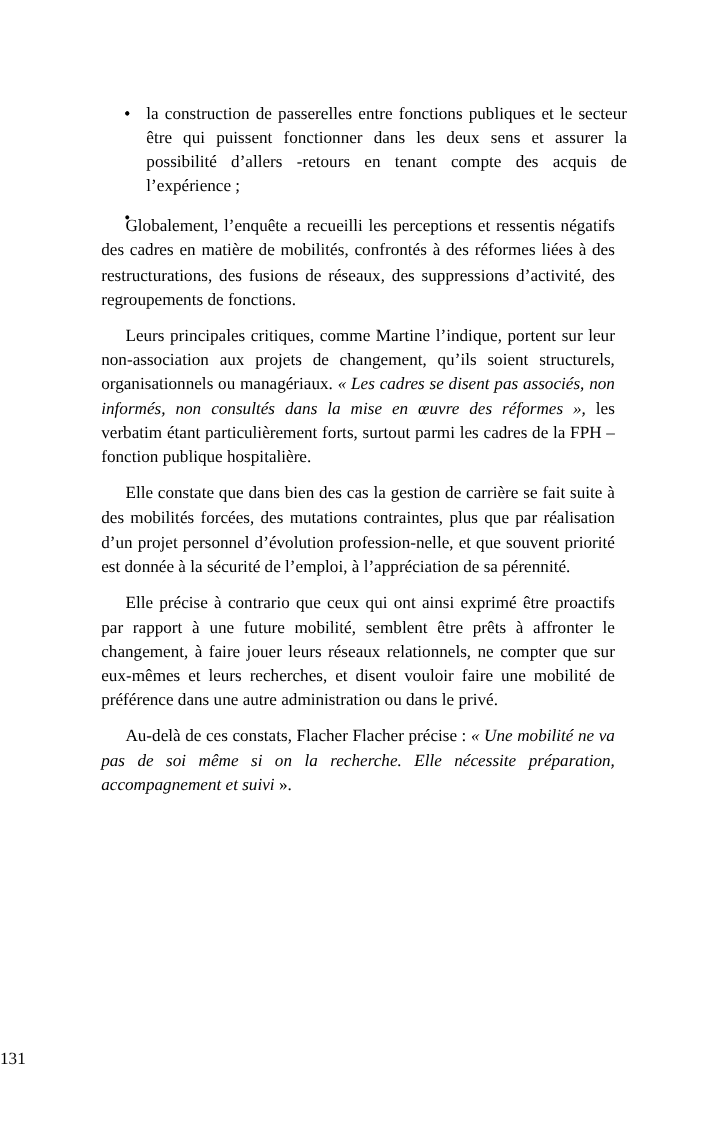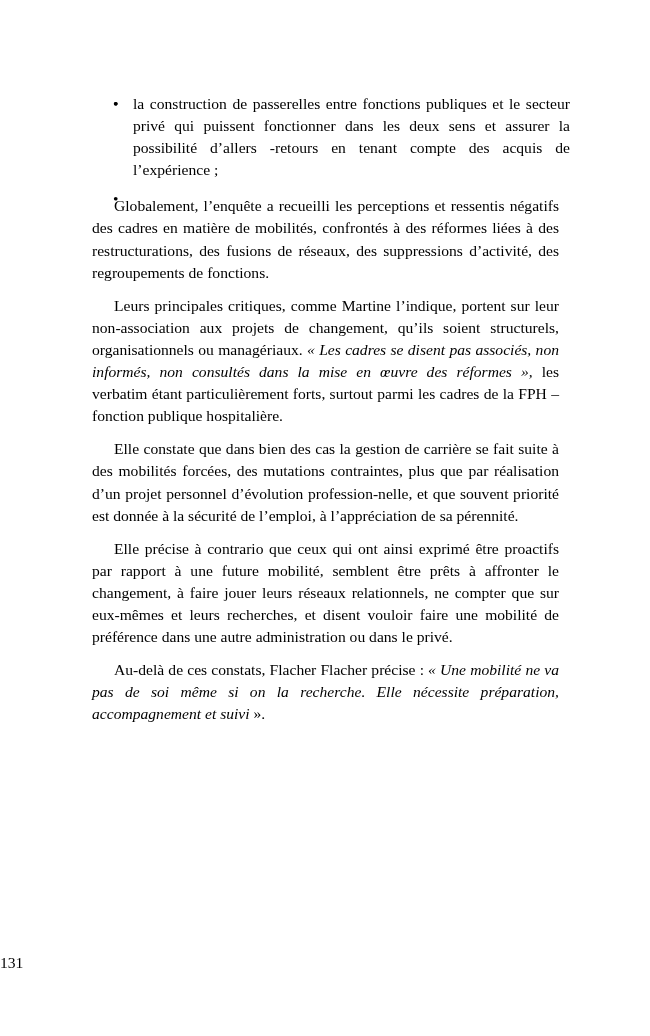--- a/index.html
+++ b/index.html
@@ -88,21 +88,21 @@
 <div class="page">
 
   <div class="content">
 
     <ul class="bullet-list">
       <li class="bullet-item">
         <span class="bullet-marker">•</span>
       </li>
       <li class="bullet-item">
         <span class="bullet-marker">•</span>
-        <span>la construction de passerelles entre fonctions publiques et le secteur privé qui puissent fonctionner dans les deux sens et assurer la possibilité d’allers -retours en tenant compte des acquis de l’expérience ;</span>
+        <span>la construction de passerelles entre fonctions publiques et le secteur être qui puissent fonctionner dans les deux sens et assurer la possibilité d’allers -retours en tenant compte des acquis de l’expérience ;</span>
       </li>
       <li class="bullet-item">
         <span class="bullet-marker">•</span>
       </li>
     </ul>
 
     <p class="para first-after-list">Globalement, l’enquête a recueilli les perceptions et ressentis négatifs des cadres en matière de mobilités, confrontés à des réformes liées à des restructurations, des fusions de réseaux, des suppressions d’activité, des regroupements de fonctions.</p>
 
     <p class="para"><span>Leurs principales critiques, comme Martine l’indique, portent sur leur non-association aux projets de changement, qu’ils soient structurels, organisationnels ou managériaux. </span><span class="quote">« Les cadres se disent pas associés, non informés, non consultés dans la mise en œuvre des réformes »,</span><span> les verbatim étant particulièrement forts, surtout parmi les cadres de la FPH – fonction publique hospitalière.</span></p>
 

